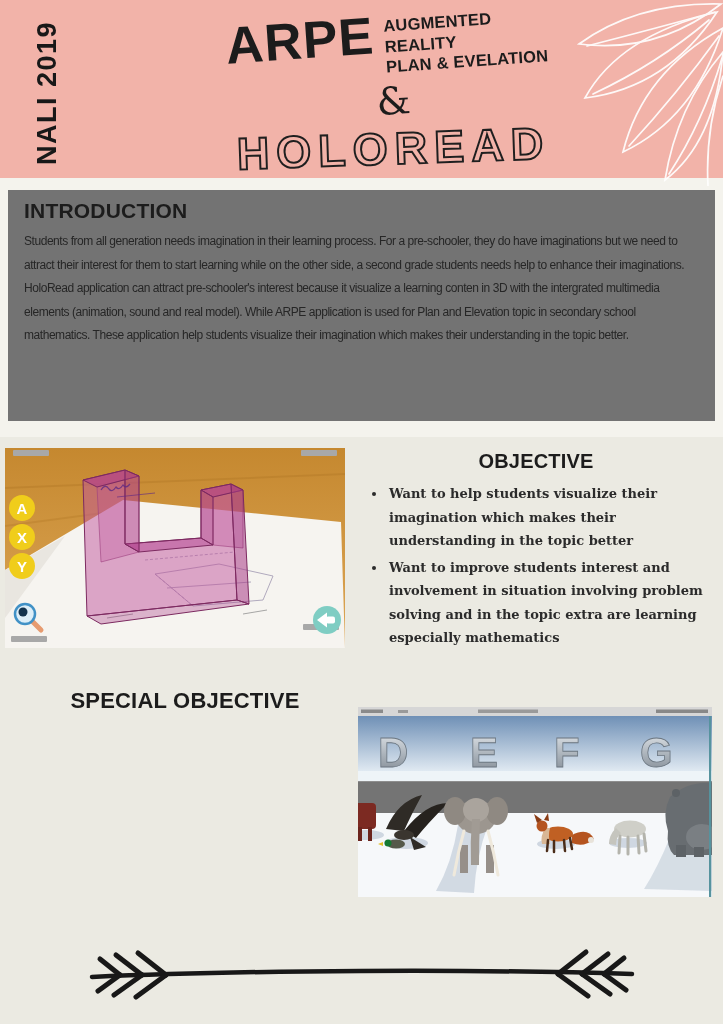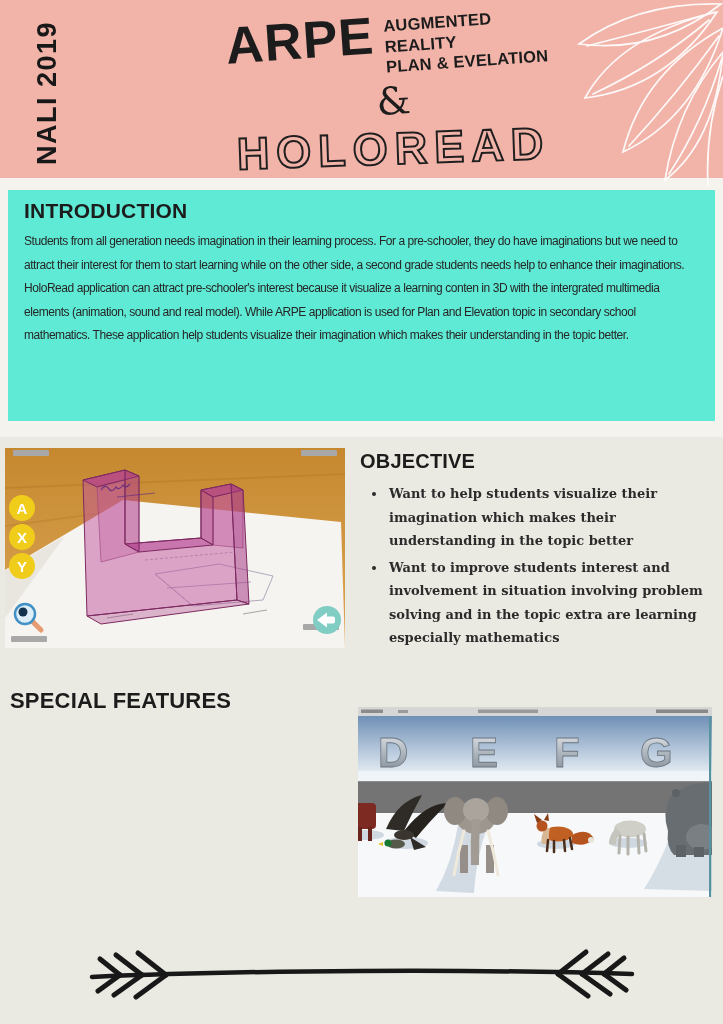--- a/index.html
+++ b/index.html
@@ -34,34 +34,34 @@
   }
   .holoread{
     margin-top:6px; font-size:45px; font-weight:bold; letter-spacing:7px; line-height:1;
     color:transparent; -webkit-text-stroke:2px #1f1f1f; transform:rotate(-2deg);
     white-space:nowrap;
   }
   .flower{ position:absolute; right:0; top:0; }
   
   .intro-card{
     position:absolute; left:8px; top:190px; width:707px; height:231px;
-    background:#5eead4; padding:9px 14px 0 16px;
+    background:#737373; padding:9px 14px 0 16px;
   }
   .intro-card h2{ font-size:21px; font-weight:bold; letter-spacing:.2px; margin-bottom:7px; }
   .intro-card p{
     font-size:12px; line-height:23.5px; letter-spacing:-0.45px; color:#262626;
   }
   .lower-bg{
     position:absolute; left:0; top:437px; width:723px; height:587px;
     background:#ebeae2;
   }
   
   .ar-shot{ position:absolute; left:5px; top:448px; width:340px; height:200px; }
   .objective{ position:absolute; left:360px; top:450px; width:352px; }
-  .objective h2, .features h2{ font-size:20px; font-weight:bold; letter-spacing:.2px; margin-bottom:9px; }
+  .objective h2, .features h2{ font-size:20px; font-weight:bold; letter-spacing:.2px; margin-bottom:9px;text-align:center; }
   .slab-list{
     font-family:"DejaVu Serif", serif; font-weight:bold; font-size:13px;
     line-height:23.5px; color:#2b2b2b; padding-left:27px; list-style:disc;
   }
   .slab-list li{ margin-bottom:3px; padding-left:2px; }
   
   .features{ position:absolute; left:10px; top:688px; width:350px; }
   .features h2{ font-size:22px; margin-bottom:6px; }
   .unity-shot{ position:absolute; left:358px; top:707px; width:354px; height:190px; }
   
@@ -184,21 +184,21 @@
 
   <section class="objective">
     <h2>OBJECTIVE</h2>
     <ul class="slab-list">
       <li>Want to help students visualize their imagination which makes their understanding in the topic better</li>
       <li>Want to improve students interest and involvement in situation involving problem solving and in the topic extra are learning especially mathematics</li>
     </ul>
   </section>
 
   <section class="features">
-    <h2>SPECIAL FEATURES</h2>
+    <h2>SPECIAL OBJECTIVE</h2>
   </section>
 
   <svg class="unity-shot" viewBox="0 0 354 190" width="354" height="190">
     <defs>
       <linearGradient id="sky" x1="0" y1="0" x2="0" y2="1">
         <stop offset="0" stop-color="#6f90b6"></stop>
         <stop offset="1" stop-color="#e6eef5"></stop>
       </linearGradient>
       <linearGradient id="metal" x1="0" y1="0" x2="0" y2="1">
         <stop offset="0" stop-color="#e5e9ed"></stop>

